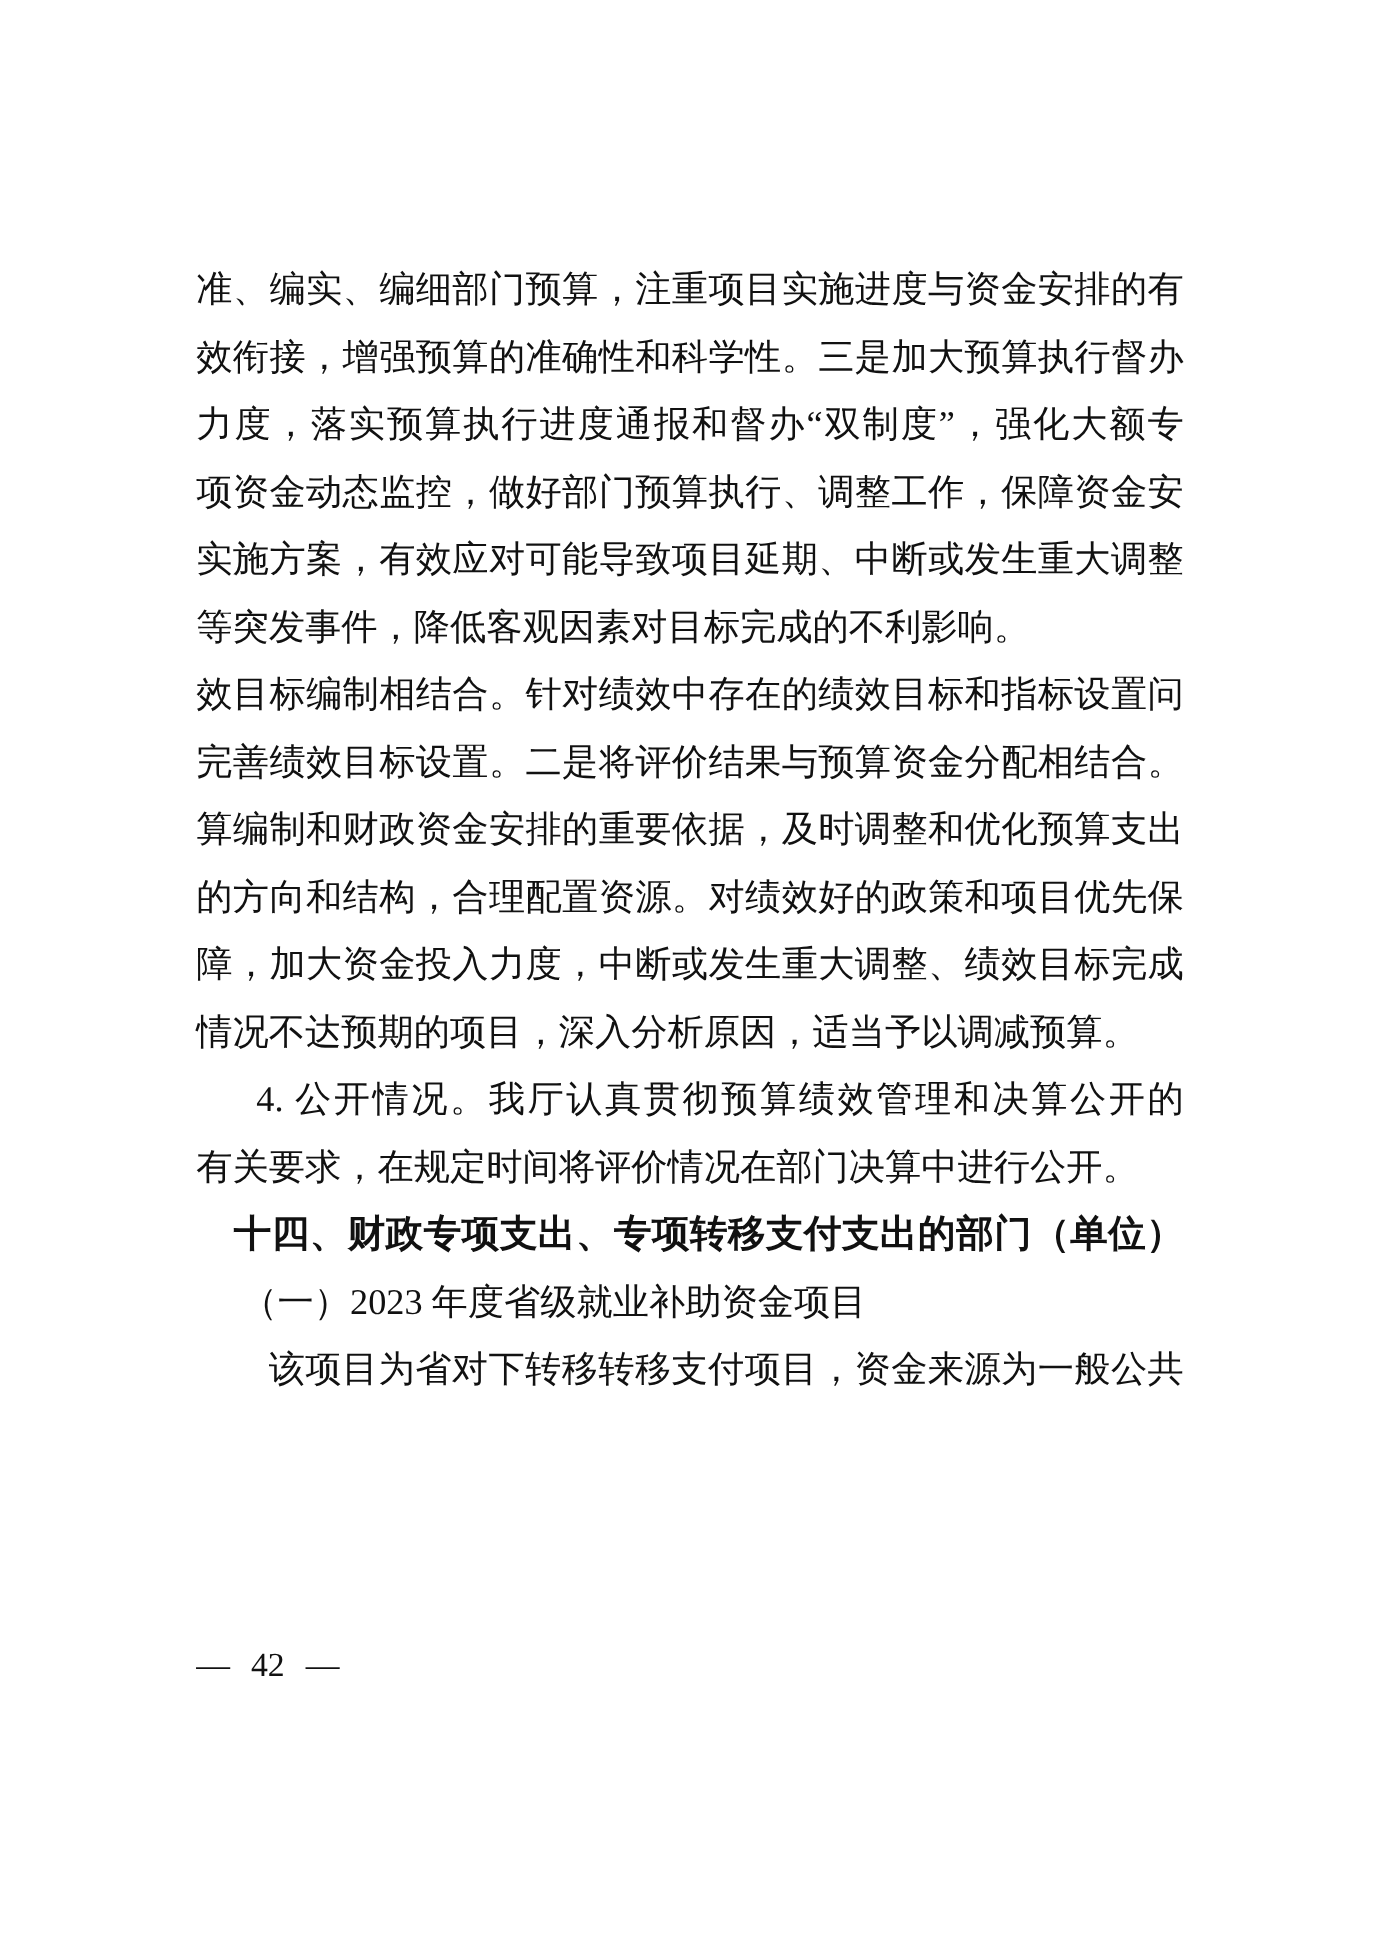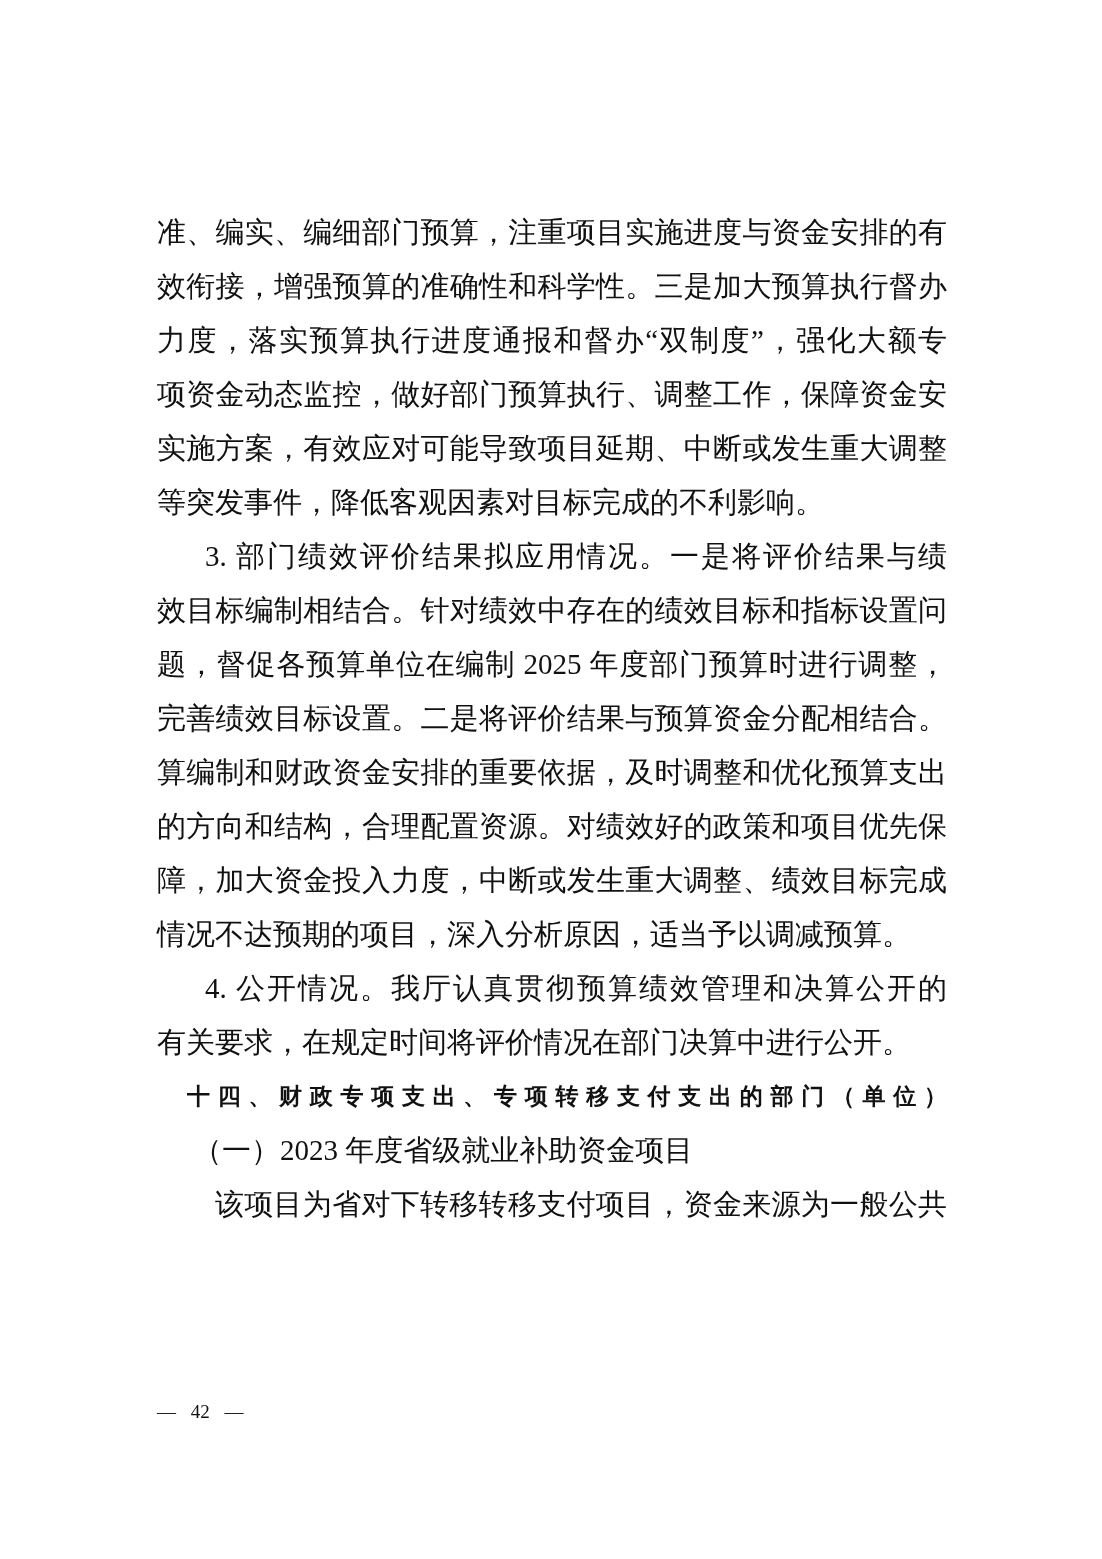--- a/index.html
+++ b/index.html
@@ -41,48 +41,46 @@
   
   .ind-num { text-indent: 48px; }
   
   .ind-par { text-indent: 58px; }
   
   .ind-item { text-indent: 36px; }
   
   .hd {
     font-family: "Liberation Sans", "DejaVu Sans", sans-serif;
     font-weight: bold;
-    font-size: 23px;
+    font-size: 30px;
   }
   .hd.ind-hd { text-indent: 30px; }
   .footer {
     position: absolute;
     left: 157px;
-    top: 1392px;
+    top: 1312px;
     font-family: "Liberation Serif", "DejaVu Serif", serif;
-    font-size: 19px;
+    font-size: 27px;
     line-height: 40px;
     color: #111111;
     word-spacing: 10px;
   }
 </style>
 </head>
 <body>
 
 <div class="page">
   <div class="doc-body">
     <div class="ln jl">准、编实、编细部门预算，注重项目实施进度与资金安排的有</div>
     <div class="ln jl">效衔接，增强预算的准确性和科学性。三是加大预算执行督办</div>
     <div class="ln jl">力度，落实预算执行进度通报和督办“双制度”，强化大额专</div>
     <div class="ln jl">项资金动态监控，做好部门预算执行、调整工作，保障资金安</div>
     <div class="ln jl">实施方案，有效应对可能导致项目延期、中断或发生重大调整</div>
     <div class="ln nl">等突发事件，降低客观因素对目标完成的不利影响。</div>
-    <div class="ln jl ind-num">3. 部门绩效评价结果拟应用情况。一是将评价结果与绩</div>
     <div class="ln jl">效目标编制相结合。针对绩效中存在的绩效目标和指标设置问</div>
-    <div class="ln jl">题，督促各预算单位在编制 2025 年度部门预算时进行调整，</div>
     <div class="ln jl">完善绩效目标设置。二是将评价结果与预算资金分配相结合。</div>
     <div class="ln jl">算编制和财政资金安排的重要依据，及时调整和优化预算支出</div>
     <div class="ln jl">的方向和结构，合理配置资源。对绩效好的政策和项目优先保</div>
     <div class="ln jl">障，加大资金投入力度，中断或发生重大调整、绩效目标完成</div>
     <div class="ln nl">情况不达预期的项目，深入分析原因，适当予以调减预算。</div>
     <div class="ln jl ind-num">4. 公开情况。我厅认真贯彻预算绩效管理和决算公开的</div>
     <div class="ln nl">有关要求，在规定时间将评价情况在部门决算中进行公开。</div>
     <div class="ln jl hd ind-hd">十四、财政专项支出、专项转移支付支出的部门（单位）</div>
     <div class="ln nl ind-item">（一）2023 年度省级就业补助资金项目</div>
     <div class="ln jl ind-par">该项目为省对下转移转移支付项目，资金来源为一般公共</div>

